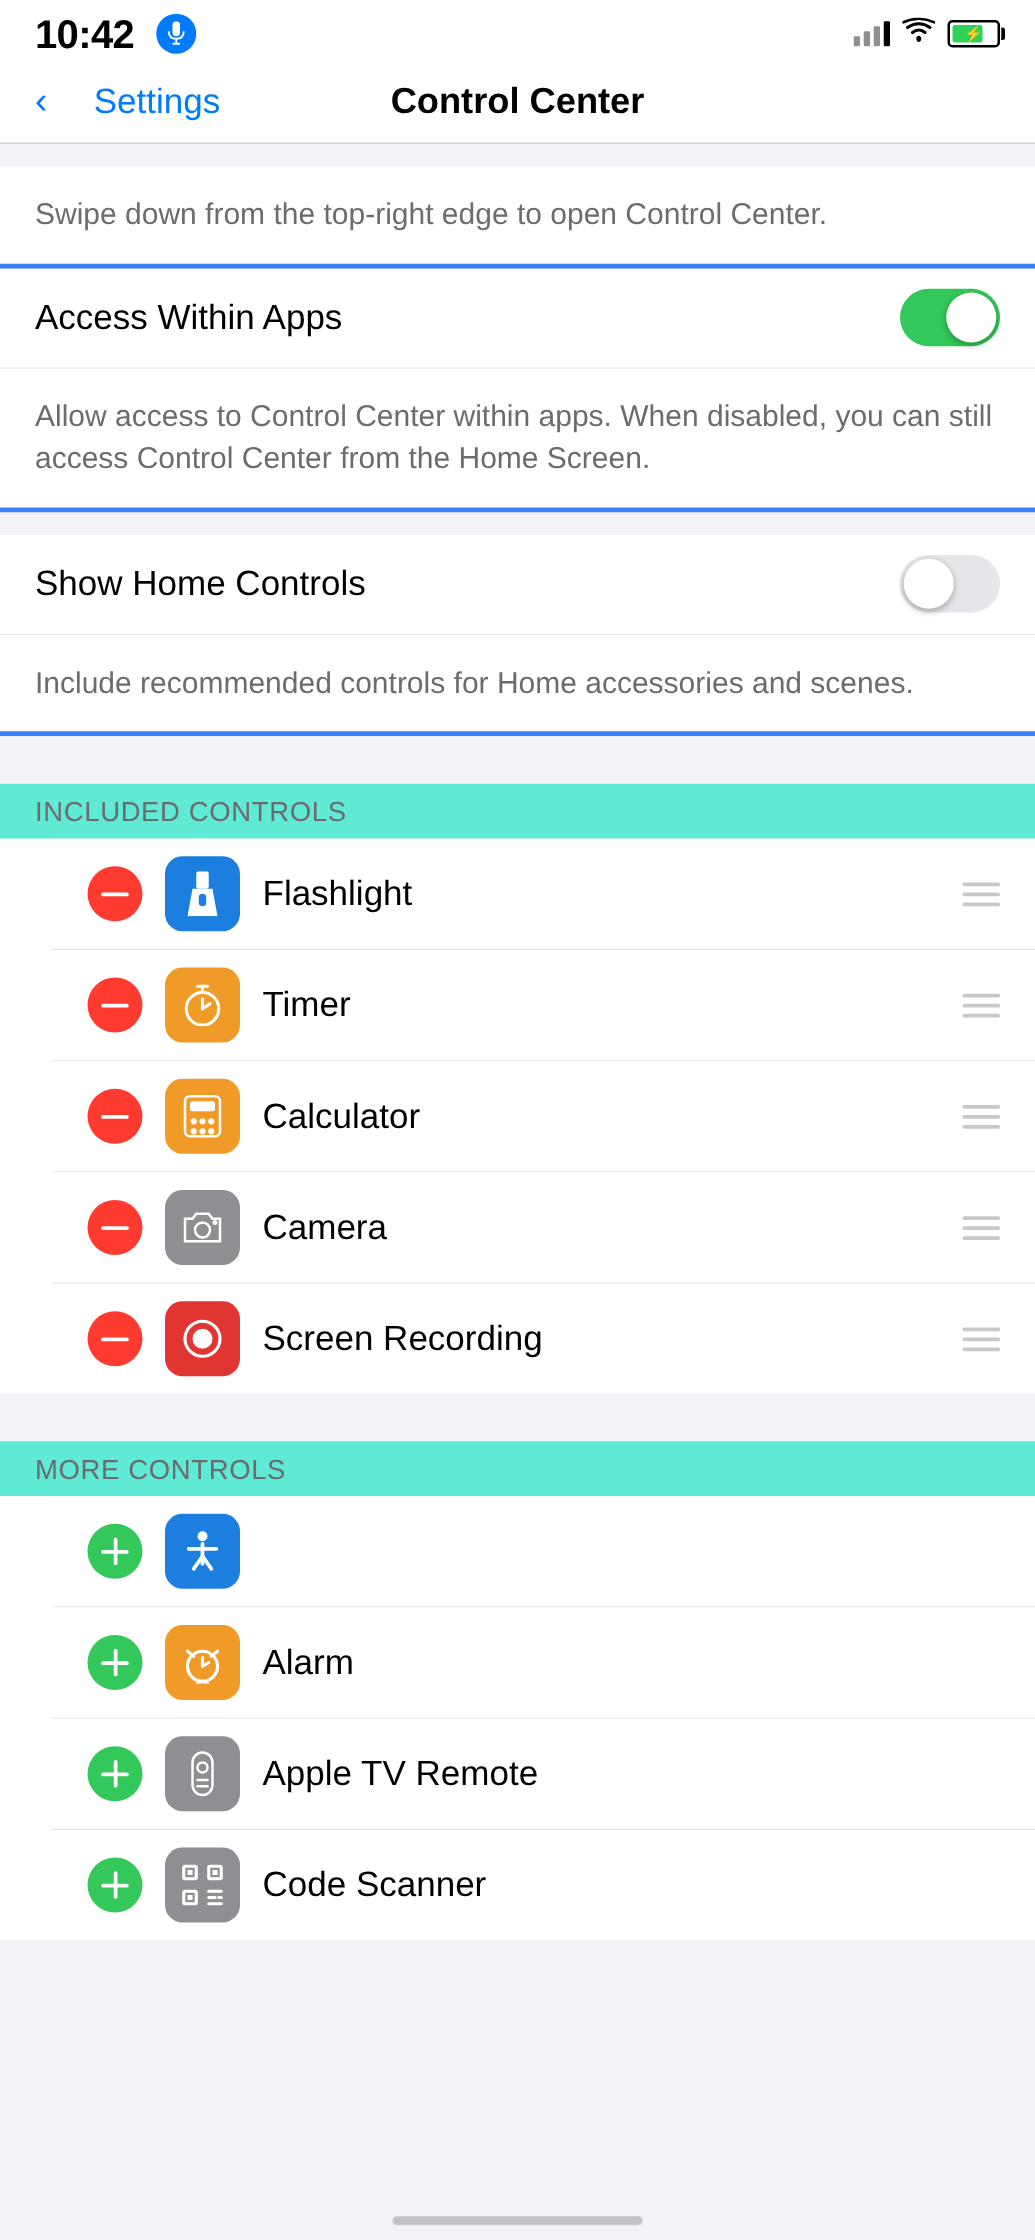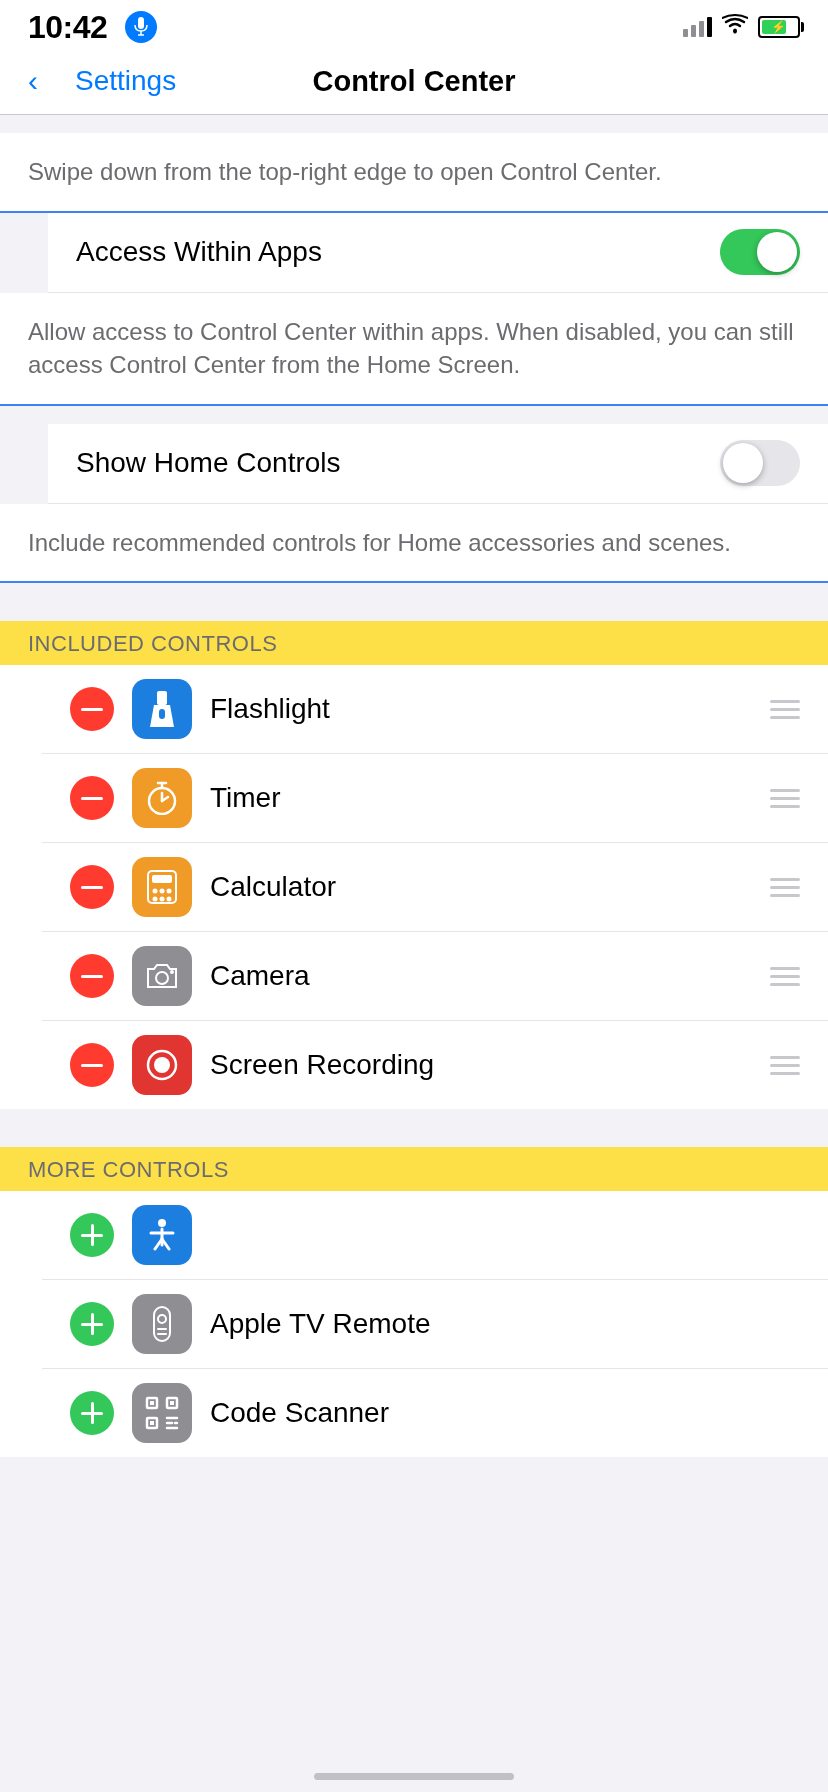--- a/index.html
+++ b/index.html
@@ -130,37 +130,36 @@
       position: absolute;
       left: 50%;
       transform: translateX(-50%);
       font-size: 29px;
       font-weight: 700;
     }
 
     .info-block {
       background: #fff;
       padding: 22px 28px;
-      border-bottom: 2px solid #3b82f6;
+      border-bottom: 4px solid #3b82f6;
     }
     .info-text {
       font-size: 24px;
       color: #6c6c70;
       line-height: 1.4;
     }
 
     .setting-row {
       background: #fff;
       padding: 0 28px;
       display: flex;
       align-items: center;
       justify-content: space-between;
       min-height: 80px;
       border-bottom: 1px solid #e5e5ea;
-      margin-left: 48px;
     }
     .setting-label {
       font-size: 28px;
       color: #000;
     }
 
     
     .toggle {
       width: 80px;
       height: 46px;
@@ -192,21 +191,21 @@
       left: 3px;
     }
 
     .section-gap {
       height: 38px;
       background: #f2f2f7;
     }
 
     .section-header {
       padding: 10px 28px 8px;
-      background: #fde047;
+      background: #5eead4;
     }
     .section-header-text {
       font-size: 22px;
       color: #6c6c70;
       text-transform: uppercase;
       letter-spacing: 0.5px;
     }
 
     
     .controls-list {
@@ -518,20 +517,35 @@
       <svg width="34" height="36" viewBox="0 0 34 36" fill="white">
         <circle cx="17" cy="6" r="4" fill="white"></circle>
         <path d="M17 12 L17 28" stroke="white" stroke-width="3" stroke-linecap="round"></path>
         <path d="M6 16 L28 16" stroke="white" stroke-width="3" stroke-linecap="round"></path>
         <path d="M17 22 L10 32" stroke="white" stroke-width="3" stroke-linecap="round"></path>
         <path d="M17 22 L24 32" stroke="white" stroke-width="3" stroke-linecap="round"></path>
       </svg>
     </div>
   </div>
 
+  <div class="control-row">
+    <div class="plus-btn"></div>
+    <div class="app-icon orange3">
+      <svg width="34" height="34" viewBox="0 0 34 34" fill="white">
+        <circle cx="17" cy="20" r="12" stroke="white" stroke-width="2.5" fill="none"></circle>
+        <line x1="17" y1="20" x2="17" y2="13" stroke="white" stroke-width="2.5" stroke-linecap="round"></line>
+        <line x1="17" y1="20" x2="22" y2="17" stroke="white" stroke-width="2.5" stroke-linecap="round"></line>
+        <line x1="5" y1="8" x2="10" y2="12" stroke="white" stroke-width="2.5" stroke-linecap="round"></line>
+        <line x1="29" y1="8" x2="24" y2="12" stroke="white" stroke-width="2.5" stroke-linecap="round"></line>
+        <line x1="17" y1="32" x2="13" y2="34" stroke="white" stroke-width="2.5" stroke-linecap="round"></line>
+        <line x1="17" y1="32" x2="21" y2="34" stroke="white" stroke-width="2.5" stroke-linecap="round"></line>
+      </svg>
+    </div>
+    <span class="control-name">Alarm</span>
+  </div>
 
   <div class="control-row">
     <div class="plus-btn"></div>
     <div class="app-icon gray2">
       <svg width="24" height="38" viewBox="0 0 24 38" fill="white">
         <rect x="4" y="2" width="16" height="34" rx="8" stroke="white" stroke-width="2" fill="none"></rect>
         <circle cx="12" cy="14" r="4" stroke="white" stroke-width="2" fill="none"></circle>
         <line x1="8" y1="24" x2="16" y2="24" stroke="white" stroke-width="2" stroke-linecap="round"></line>
         <line x1="8" y1="29" x2="16" y2="29" stroke="white" stroke-width="2" stroke-linecap="round"></line>
       </svg>

